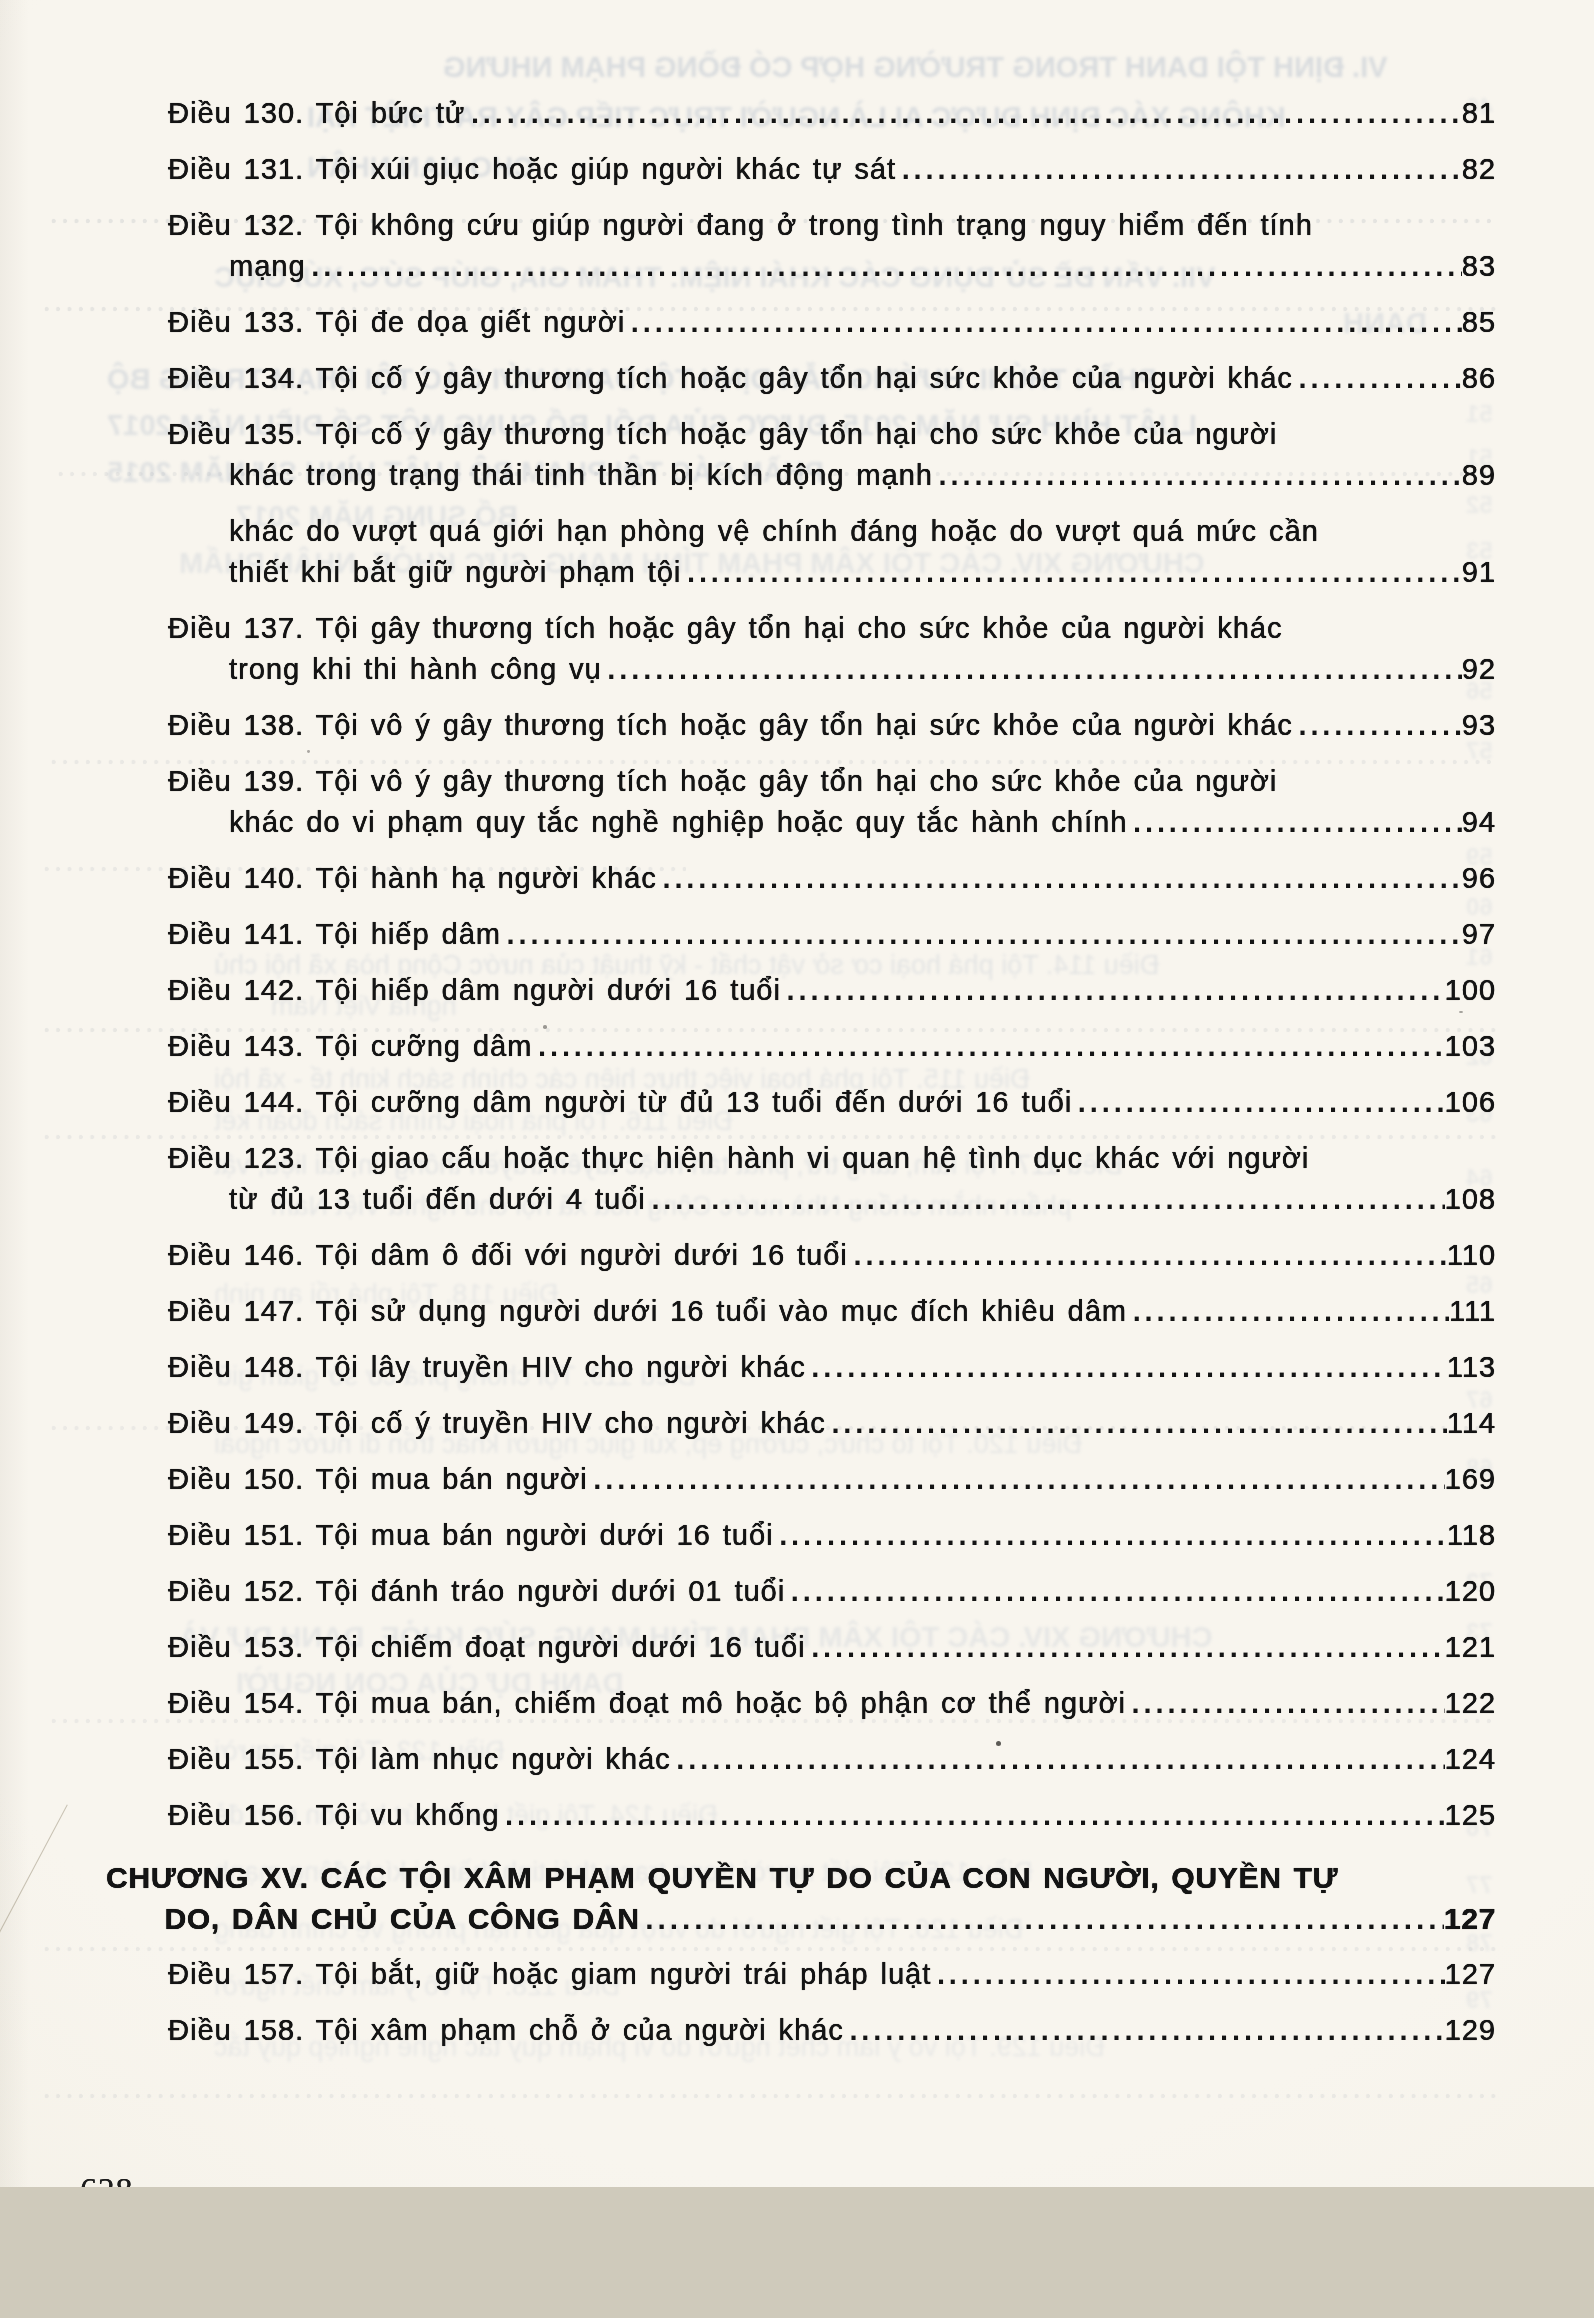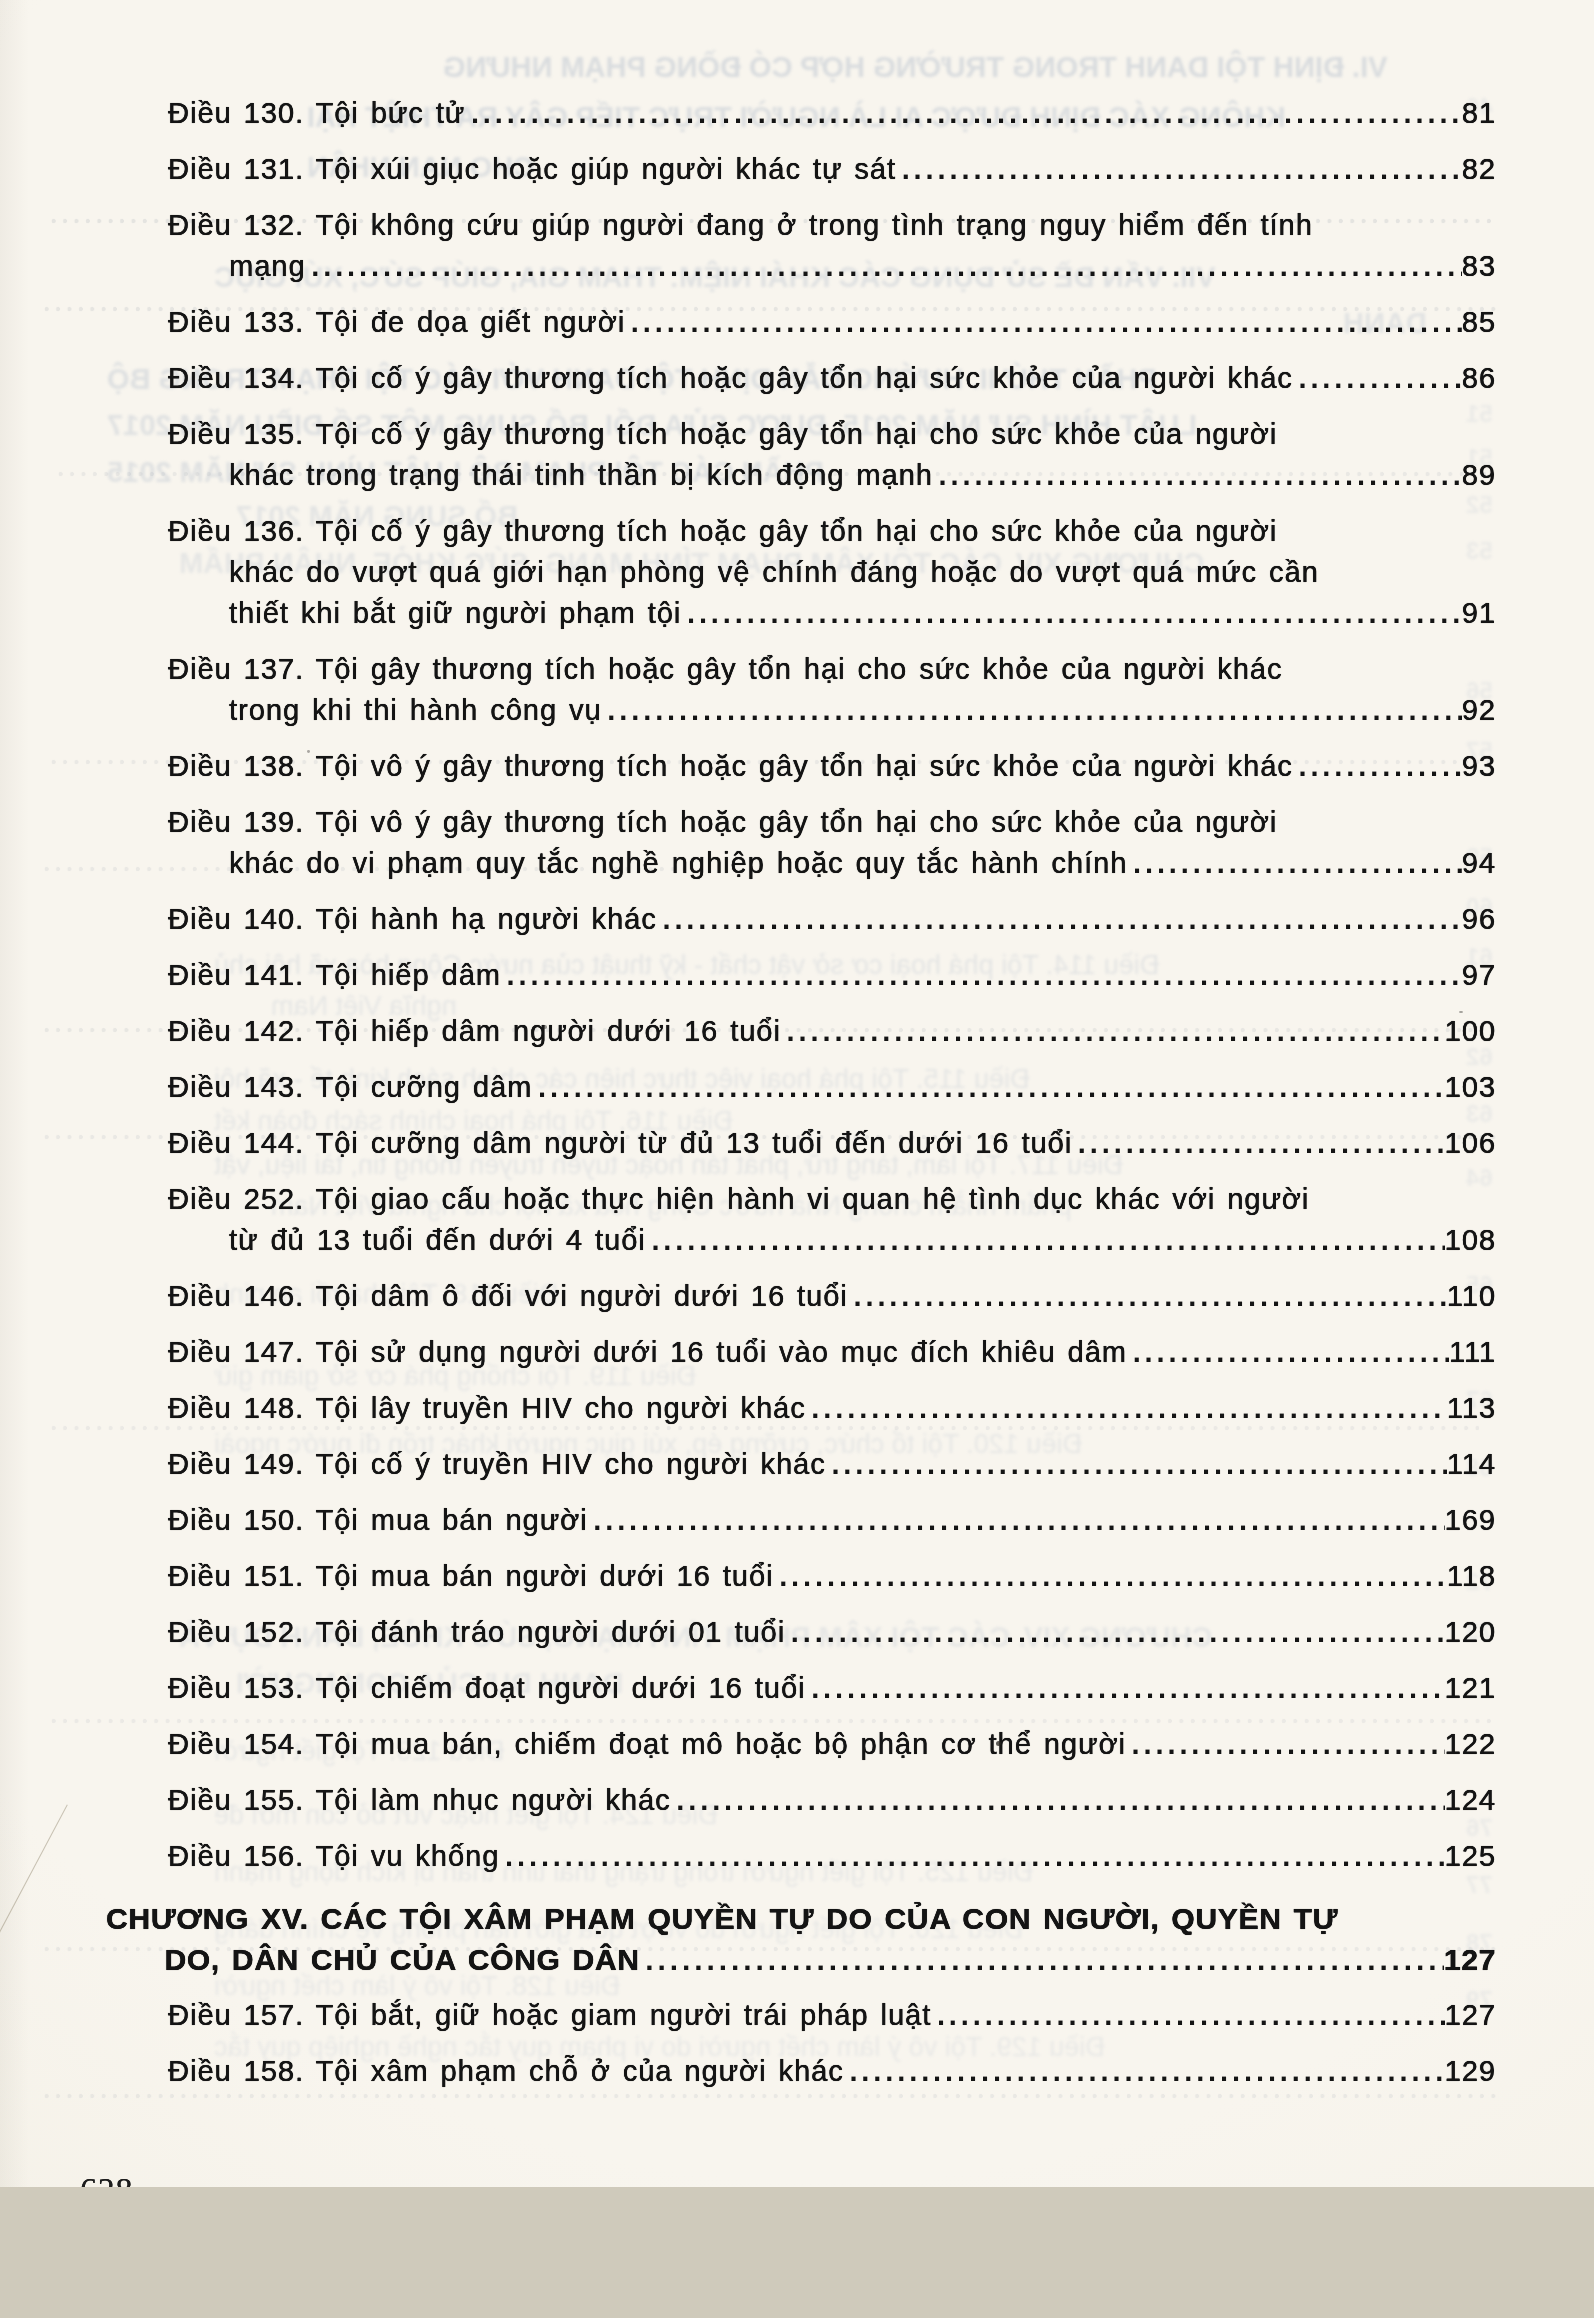--- a/index.html
+++ b/index.html
@@ -182,21 +182,20 @@
       </div>
       <div class="toc-entry">
         <div class="tline first"><span>Điều 135. Tội cố ý gây thương tích hoặc gây tổn hại cho sức khỏe của người</span></div>
         <div class="tline cont flexline">
           <span>khác trong trạng thái tinh thần bị kích động mạnh</span>
           <span class="dots">........................................................................................................................................................................................................</span>
           <span class="pagenum">89</span>
         </div>
       </div>
       <div class="toc-entry">
-        <div class="tline first"><span>Điều 136. Tội cố ý gây thương tích hoặc gây tổn hại cho sức khỏe của người</span></div>
         <div class="tline cont"><span>khác do vượt quá giới hạn phòng vệ chính đáng hoặc do vượt quá mức cần</span></div>
         <div class="tline cont flexline">
           <span>thiết khi bắt giữ người phạm tội</span>
           <span class="dots">........................................................................................................................................................................................................</span>
           <span class="pagenum">91</span>
         </div>
       </div>
       <div class="toc-entry">
         <div class="tline first"><span>Điều 137. Tội gây thương tích hoặc gây tổn hại cho sức khỏe của người khác</span></div>
         <div class="tline cont flexline">
@@ -249,21 +248,21 @@
         </div>
       </div>
       <div class="toc-entry">
         <div class="tline first flexline">
           <span>Điều 144. Tội cưỡng dâm người từ đủ 13 tuổi đến dưới 16 tuổi</span>
           <span class="dots">........................................................................................................................................................................................................</span>
           <span class="pagenum">106</span>
         </div>
       </div>
       <div class="toc-entry">
-        <div class="tline first"><span>Điều 252. Tội giao cấu hoặc thực hiện hành vi quan hệ tình dục khác với người</span></div>
+        <div class="tline first"><span>Điều 123. Tội giao cấu hoặc thực hiện hành vi quan hệ tình dục khác với người</span></div>
         <div class="tline cont flexline">
           <span>từ đủ 13 tuổi đến dưới 4 tuổi</span>
           <span class="dots">........................................................................................................................................................................................................</span>
           <span class="pagenum">108</span>
         </div>
       </div>
       <div class="toc-entry">
         <div class="tline first flexline">
           <span>Điều 146. Tội dâm ô đối với người dưới 16 tuổi</span>
           <span class="dots">........................................................................................................................................................................................................</span>

